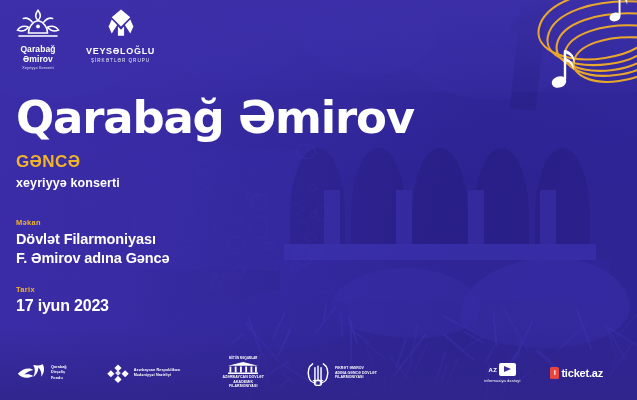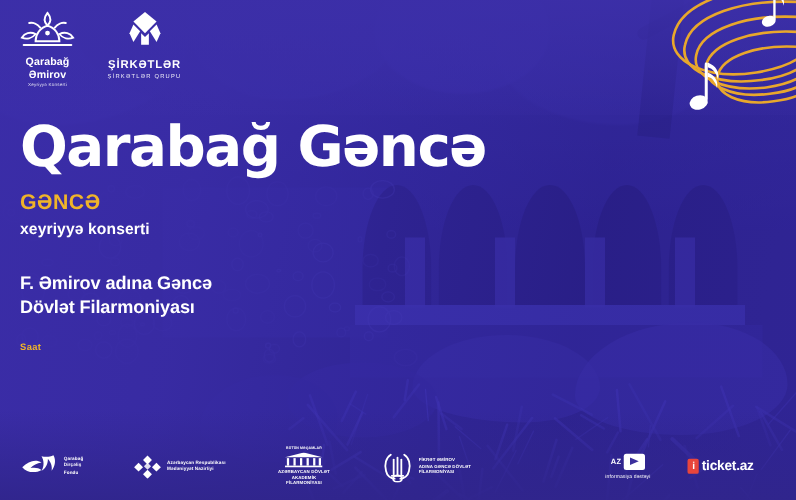--- a/index.html
+++ b/index.html
@@ -356,40 +356,42 @@
 
     <div class="logo-block">
       <svg class="vo-mark" viewBox="0 0 44 44">
         <g fill="#fff">
           <path d="M22 2 L34 12 L22 24 L10 12 Z"></path>
           <path d="M10 15 L17 22 L10 33 L6 24 Z"></path>
           <path d="M34 15 L38 24 L34 33 L27 22 Z"></path>
           <path d="M18 24 L22 28 L26 24 L26 36 L18 36 Z"></path>
         </g>
       </svg>
-      <div class="vo-name">ŞİRKƏTLƏR</div>
+      <div class="vo-name">VEYSƏLOĞLU</div>
       <div class="vo-sub">ŞİRKƏTLƏR QRUPU</div>
     </div>
   </div>
 
   <div class="content">
-    <div class="title">Qarabağ Gəncə</div>
+    <div class="title">Qarabağ Əmirov</div>
     <div class="city">GƏNCƏ</div>
     <div class="kicker">xeyriyyə konserti</div>
 
     <div class="venue">
+      <div class="lbl">Məkan</div>
       <div class="venue-name">
+        <div>Dövlət Filarmoniyası</div>
         <div>F. Əmirov adına Gəncə</div>
-        <div>Dövlət Filarmoniyası</div>
       </div>
     </div>
 
     <div class="meta">
       <div>
-        <div class="lbl">Saat</div>
+        <div class="lbl">Tarix</div>
+        <div class="val">17 iyun 2023</div>
       </div>
     </div>
   </div>
 
   <div class="footer">
 
     <div class="fl" style="margin-left:4px;">
       <svg width="30" height="22" viewBox="0 0 40 30">
         <g fill="#fff">
           <path d="M2 16 c7 -7 15 -9 21 -5 c-5 1 -9 3 -12 6 c5 -1 9 0 12 2 c-7 4 -16 3 -21 -3z"></path>

